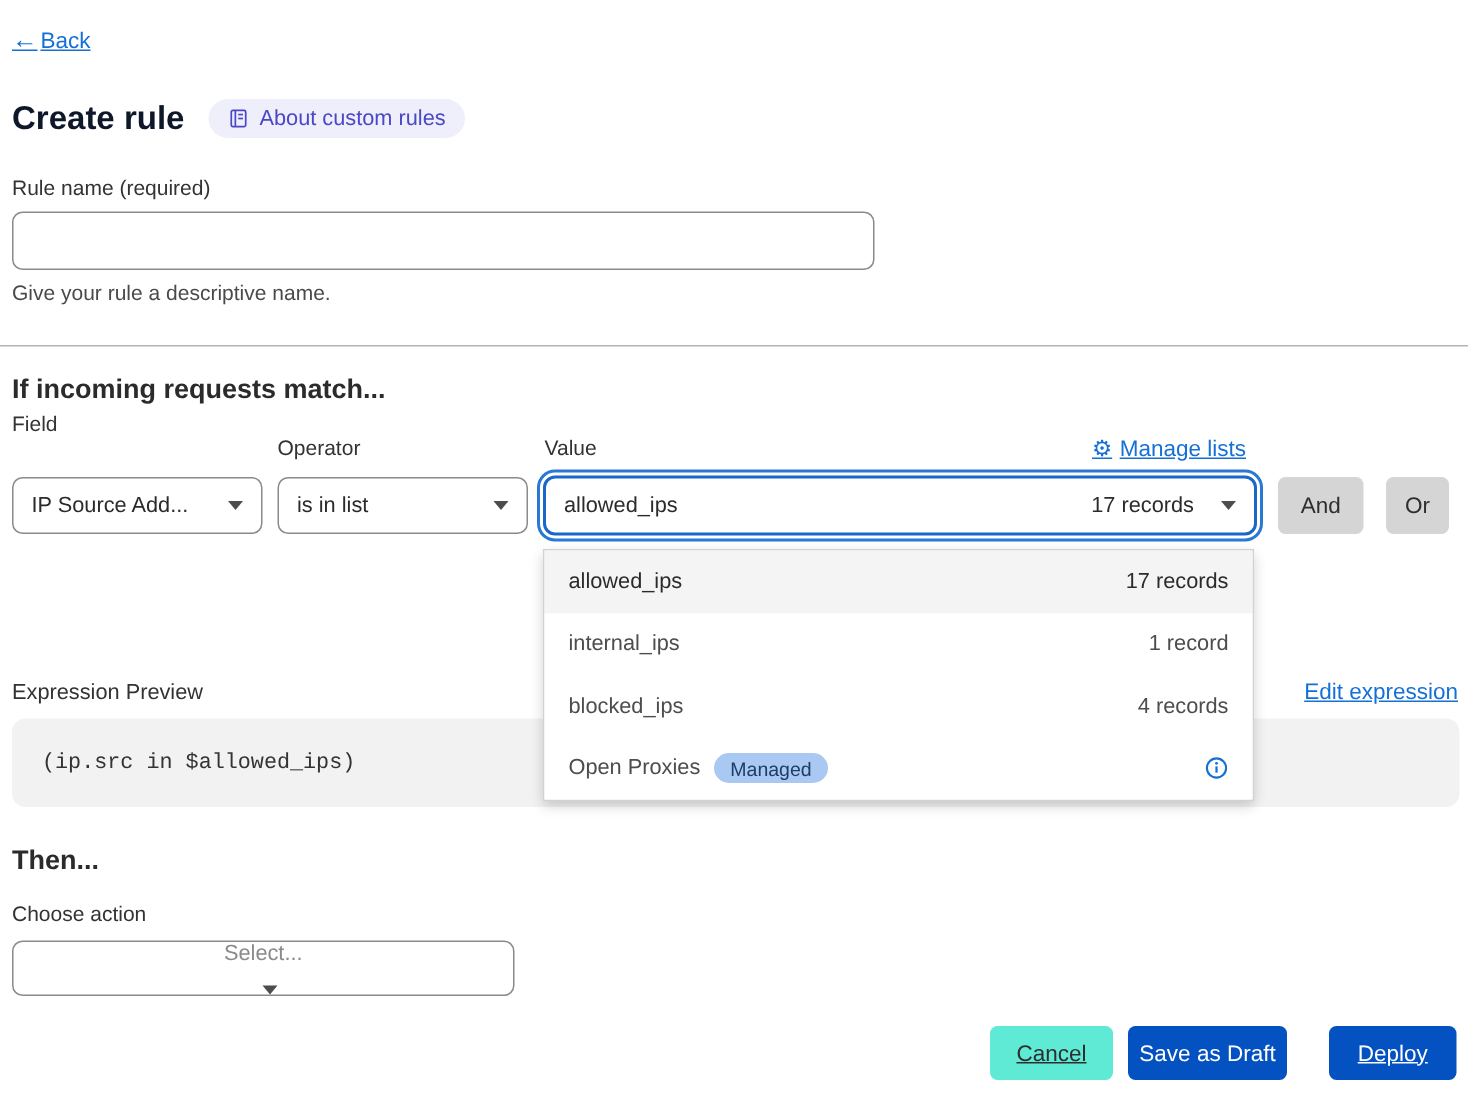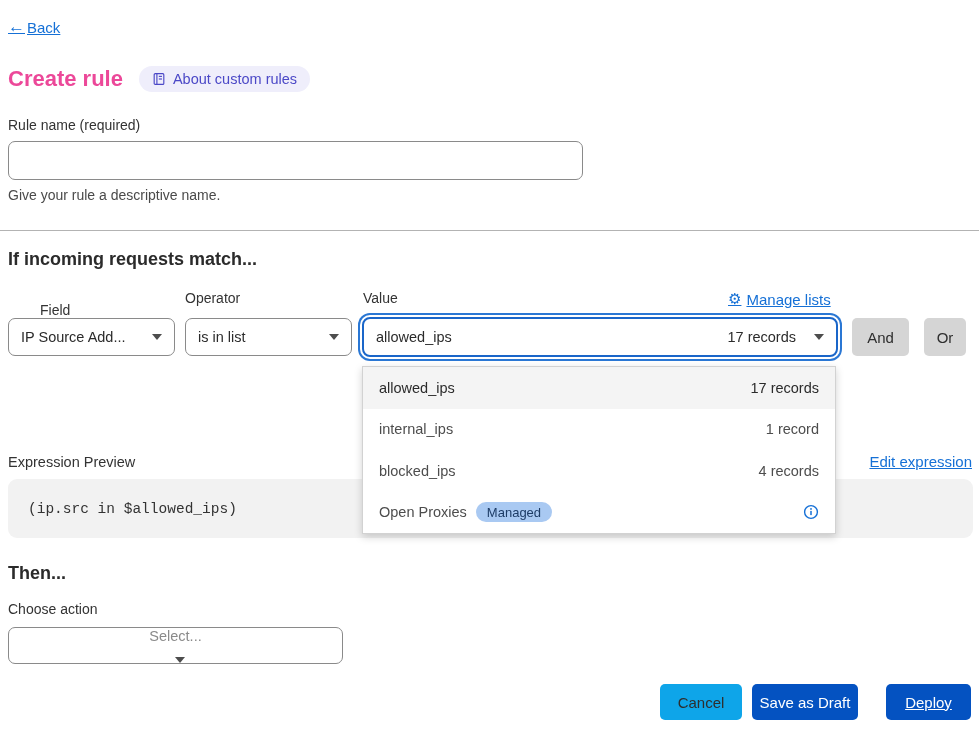--- a/index.html
+++ b/index.html
@@ -8,21 +8,21 @@
   .page { position:relative; width:979px; height:739px; background:#fff; overflow:hidden; }
 
   a.link { color:#1570d6; text-decoration:underline; cursor:pointer; font-size:15px; }
 
   
   .back { position:absolute; left:8px; top:17px; font-size:16px; display:flex; align-items:center; gap:2px; }
   .back .arrow { color:#1570d6; font-size:17px; text-decoration:none; }
 
   
   .title-row { position:absolute; left:8px; top:66px; display:flex; align-items:center; gap:16px; }
-  .page-title { font-size:22px; font-weight:bold; color:#ec4899;text-align:center; }
+  .page-title { font-size:22px; font-weight:bold; color:#0f172a;text-align:center; }
   .about-badge { display:inline-flex; align-items:center; gap:7px; background:#efeefb; color:#4b48c7;
                  font-size:14.5px; padding:5px 13px; border-radius:13px; cursor:pointer; }
   .about-badge svg { display:block; }
 
   
   .label { font-size:14px; color:#333; }
   .rule-label { position:absolute; left:8px; top:117px; }
   .rule-input { position:absolute; left:8px; top:141px; width:575px; height:39px;
                 border:1px solid #8a8a8a; border-radius:7px; font-size:15px; padding:0 12px;
                 font-family:"Liberation Sans",sans-serif; }
@@ -72,21 +72,21 @@
 
   
   .then-heading { left:8px; top:563px; }
   .match-heading { left:8px; top:249px; }
   .choose-action-label { position:absolute; left:8px; top:601px; }
   .action-select { left:8px; top:627px; width:335px; height:37px;flex-direction:column; }
 
   
   .footer-btn { position:absolute; top:684px; height:36px; border:none; border-radius:5px;
                 font-size:15px; font-family:"Liberation Sans",sans-serif; cursor:pointer; }
-  .btn-gray { background:#0ea5e9; color:#2e2e2e; }
+  .btn-gray { background:#5eead4; color:#2e2e2e;text-decoration:underline; }
   .btn-blue { background:#0452c1; color:#ffffff; }
 </style>
 </head>
 <body>
 
 <div class="page">
 
   <a class="link back">
       <span class="arrow">←</span>
       <span>Back</span>
@@ -108,21 +108,21 @@
   </div>
 
   <div class="label rule-label">Rule name (required)</div>
   <input class="rule-input" type="text" value="" style="">
   <div class="rule-helper">Give your rule a descriptive name.</div>
 
   <div class="divider"></div>
 
   <h2 class="section-heading match-heading">If incoming requests match...</h2>
 
-  <div class="label" style="position:absolute;left:8px;top:302px;margin-left:32px;">Field</div>
+  <div class="label" style="position:absolute;left:8px;top:274px;">Field</div>
   <div class="label" style="position:absolute;left:185px;top:290px;">Operator</div>
   <div class="label" style="position:absolute;left:363px;top:290px;">Value</div>
 
   <a class="link manage-lists">
     <span class="gear-icon"></span>
       <span>Manage lists</span>
   </a>
 
   <div class="select" style="left:185px;top:318px;width:167px;">
     <span>is in list</span>

